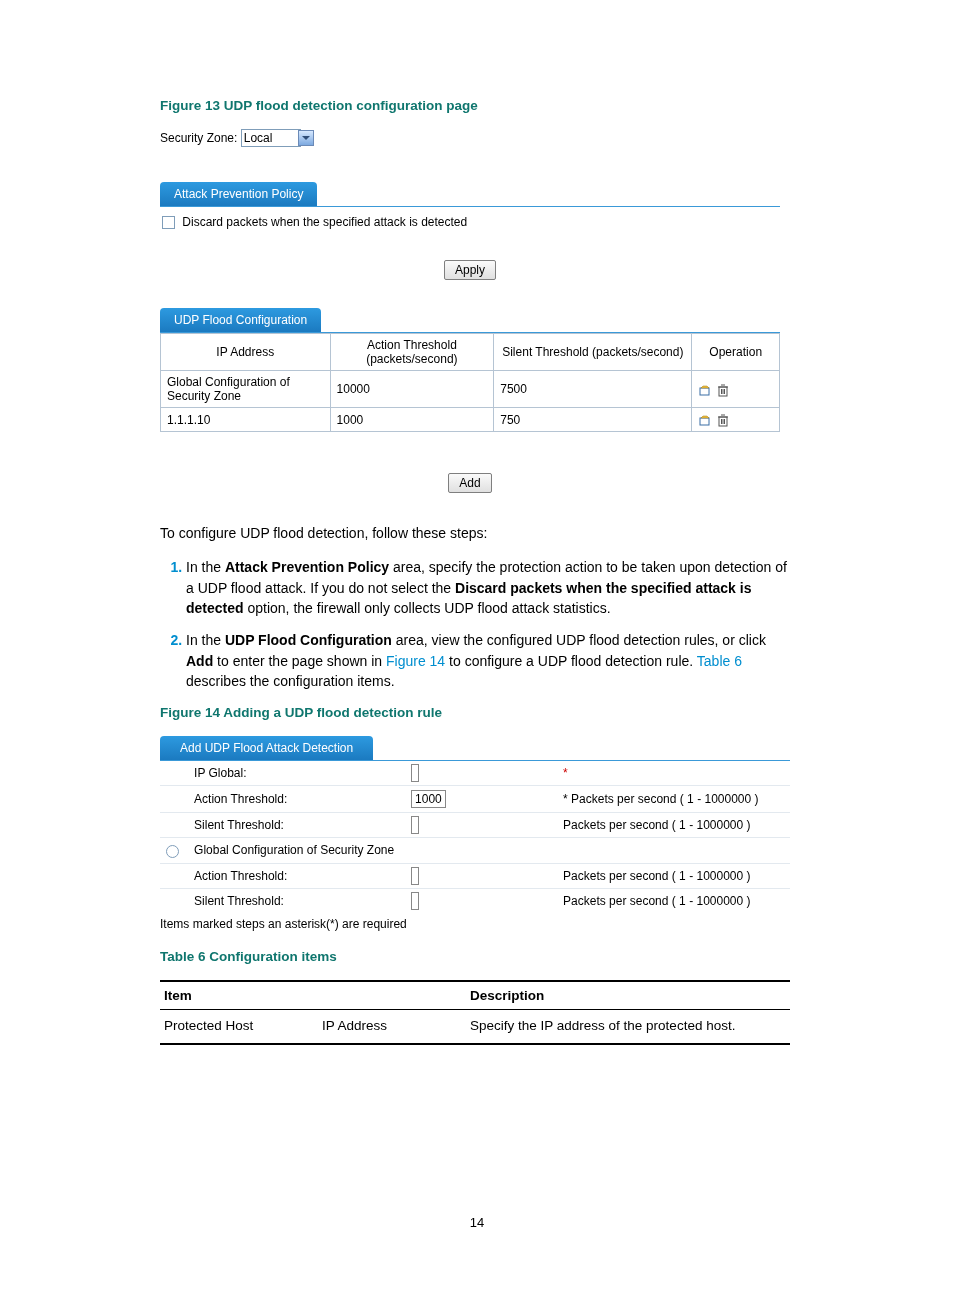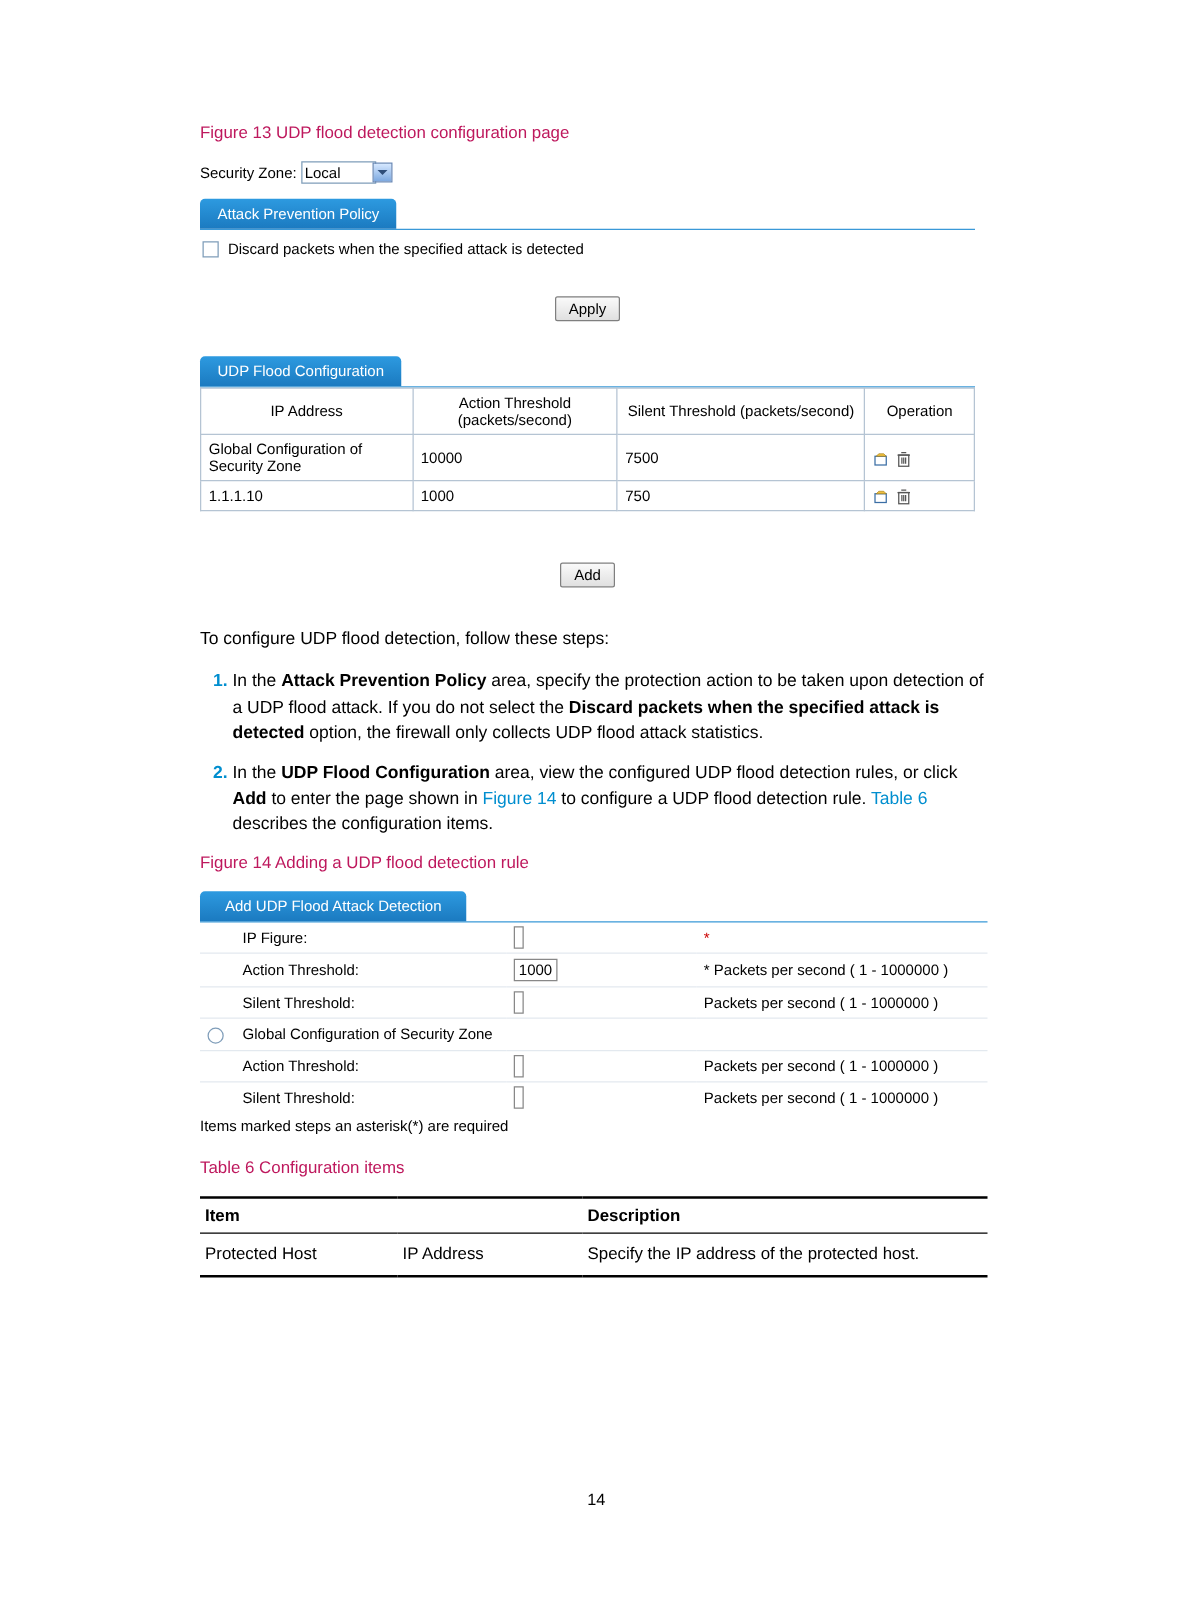--- a/index.html
+++ b/index.html
@@ -6,27 +6,27 @@
     font-family: Arial, sans-serif;
     width: 954px;
     background: #fff;
     margin: 0;
     padding: 90px 160px 40px 160px;
     box-sizing: border-box;
     font-size: 13px;
     color: #000;
   }
   .figcap {
-    color: #be185d;
-    font-weight: normal;
+    color: #0f766e;
+    font-weight: bold;
     font-size: 13.5px;
     margin: 8px 0 16px 0;
   }
   .zone-row {
-    margin-bottom: 12px;
+    margin-bottom: 35px;
     font-size: 12px;
   }
   .zone-select {
     border: 1px solid #7f9db9;
     background: #fff;
     font-size: 12px;
     padding: 1px 2px;
     width: 54px;
     position: relative;
     display: inline-block;
@@ -267,21 +267,21 @@
 
 <div class="figcap">Figure 14 Adding a UDP flood detection rule</div>
 <div class="add-wrap">
   <div class="tab-strip">
     <span class="tab" style="padding:5px 20px">Add UDP Flood Attack Detection</span>
   </div>
   <table class="add-table">
     <tbody>
     <tr>
       <td></td>
-      <td style="width:205px">IP Figure:</td>
+      <td style="width:205px">IP Global:</td>
       <td style="width:140px"><span class="inp"></span></td>
       <td><span class="asterisk">*</span></td>
     </tr>
     <tr>
       <td></td>
       <td>Action Threshold:</td>
       <td><span class="inp" style="line-height:16px">1000</span></td>
       <td>* Packets per second ( 1 - 1000000 )</td>
     </tr>
     <tr>

